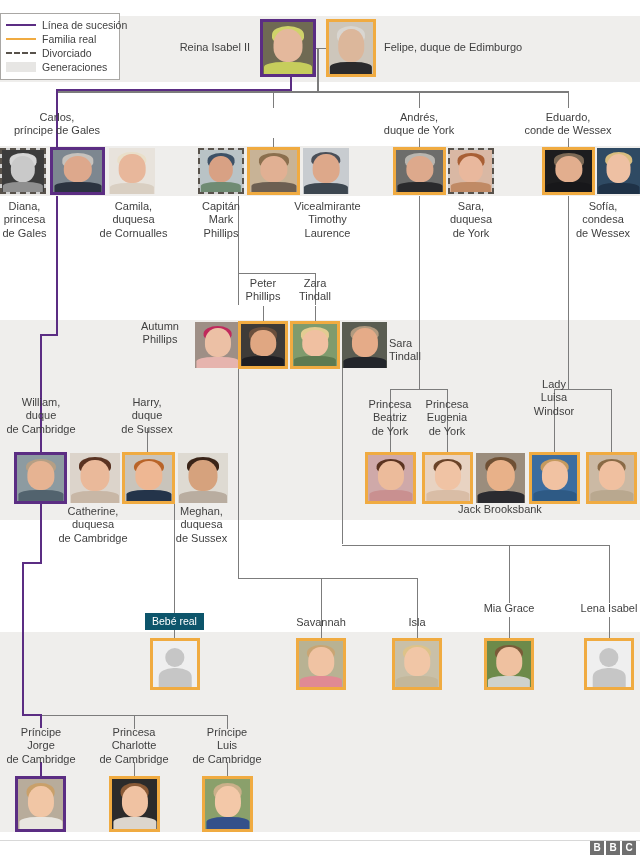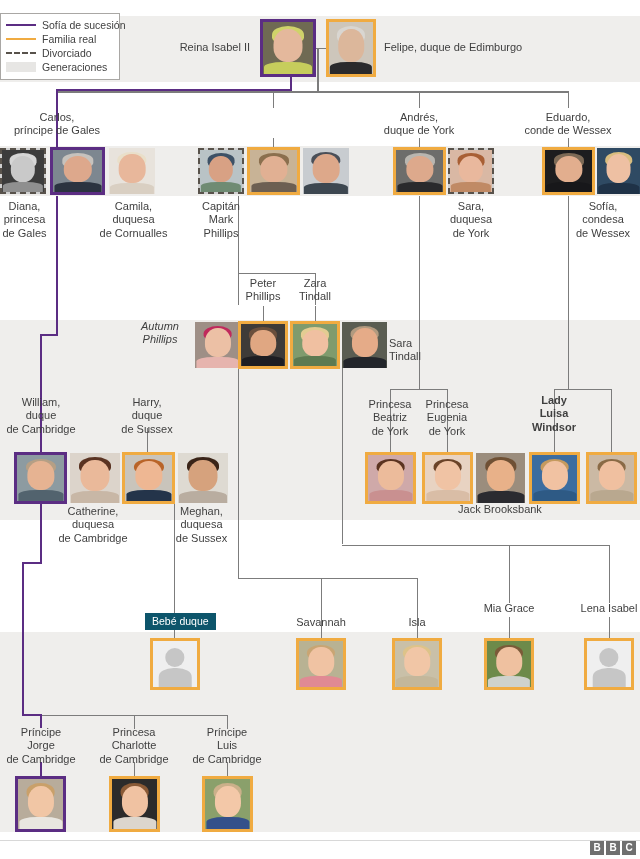--- a/index.html
+++ b/index.html
@@ -311,20 +311,23 @@
 
   <div class="lbl" style="left:-3px;top:200px;width:55px;">Diana,
 princesa
 de Gales</div>
   <div class="lbl" style="left:71px;top:200px;width:125px;">Camila,
 duquesa
 de Cornualles</div>
   <div class="lbl" style="left:182px;top:200px;width:78px;">Capitán
 Mark
 Phillips</div>
+  <div class="lbl" style="left:265px;top:200px;width:125px;">Vicealmirante
+Timothy
+Laurence</div>
   <div class="lbl" style="left:427px;top:200px;width:88px;">Sara,
 duquesa
 de York</div>
   <div class="lbl" style="left:566px;top:200px;width:74px;">Sofía,
 condesa
 de Wessex</div>
 
   <div class="lbl" style="left:232px;top:277px;width:62px;">Peter
 Phillips</div>
   <div class="lbl" style="left:286px;top:277px;width:58px;">Zara
@@ -356,21 +359,21 @@
   </div>
   <div class="port b-none" style="left:342px;top:322px;width:45px;height:46px;">
     <div class="face">
       <div class="bg" style="background:#5a5d52;"></div>
       <div class="hair" style="background:#b29a7f;"></div>
       <div class="head" style="background:#e5ab88;"></div>
       <div class="body" style="background:#23262b;"></div>
     </div>
   </div>
 
-  <div class="lbl" style="left:125px;top:320px;width:70px;font-style:italic;">Autumn
+  <div class="lbl" style="left:125px;top:320px;width:70px;">Autumn
 Phillips</div>
   <div class="lbl" style="left:389px;top:337px;width:70px;text-align:left;">Sara
 Tindall</div>
 
   <div class="lbl" style="left:-16px;top:396px;width:114px;">William,
 duque
 de Cambridge</div>
   <div class="lbl" style="left:90px;top:396px;width:114px;">Harry,
 duque
 de Sussex</div>
@@ -414,21 +417,21 @@
   <div class="lbl" style="left:151px;top:505px;width:101px;">Meghan,
 duquesa
 de Sussex</div>
 
   <div class="lbl" style="left:356px;top:398px;width:68px;">Princesa
 Beatriz
 de York</div>
   <div class="lbl" style="left:413px;top:398px;width:68px;">Princesa
 Eugenia
 de York</div>
-  <div class="lbl" style="left:521px;top:394px;width:66px;font-weight:bold;">Lady
+  <div class="lbl" style="left:521px;top:378px;width:66px;">Lady
 Luisa
 Windsor</div>
 
   <div class="port b-royal" style="left:365px;top:452px;width:51px;height:52px;">
     <div class="face">
       <div class="bg" style="background:#cfa9a9;"></div>
       <div class="hair" style="background:#5b3320;"></div>
       <div class="head" style="background:#ecbb9b;"></div>
       <div class="body" style="background:#c99090;"></div>
     </div>
@@ -461,21 +464,21 @@
     <div class="face">
       <div class="bg" style="background:#cbb9a4;"></div>
       <div class="hair" style="background:#8a6a45;"></div>
       <div class="head" style="background:#f0c0a0;"></div>
       <div class="body" style="background:#b9a88f;"></div>
     </div>
   </div>
 
   <div class="lbl" style="left:440px;top:503px;width:120px;">Jack Brooksbank</div>
 
-  <div class="badge" style="left:145px;top:613px;">Bebé duque</div>
+  <div class="badge" style="left:145px;top:613px;">Bebé real</div>
   <div class="port b-royal" style="left:150px;top:638px;width:50px;height:52px;">
     <div class="silho">
       <div class="s-head"></div>
         <div class="s-body"></div>
     </div>
   </div>
 
   <div class="lbl" style="left:281px;top:616px;width:80px;">Savannah</div>
   <div class="port b-royal" style="left:296px;top:638px;width:50px;height:52px;">
     <div class="face">
@@ -547,21 +550,21 @@
       <div class="head" style="background:#f3c8a8;"></div>
       <div class="body" style="background:#34518a;"></div>
     </div>
   </div>
 
   <div id="legend">
     <div class="lg-row">
       <span class="lg-key">
           <i style="background:#5b2d83;"></i>
         </span>
-      <span class="lg-txt">Sofía de sucesión</span>
+      <span class="lg-txt">Línea de sucesión</span>
     </div>
     <div class="lg-row">
       <span class="lg-key">
           <i style="background:#f0ab41;"></i>
         </span>
       <span class="lg-txt">Familia real</span>
     </div>
     <div class="lg-row">
       <span class="lg-key">
           <i style="background:none;border-top:2px dashed #58524b;height:0;"></i>

